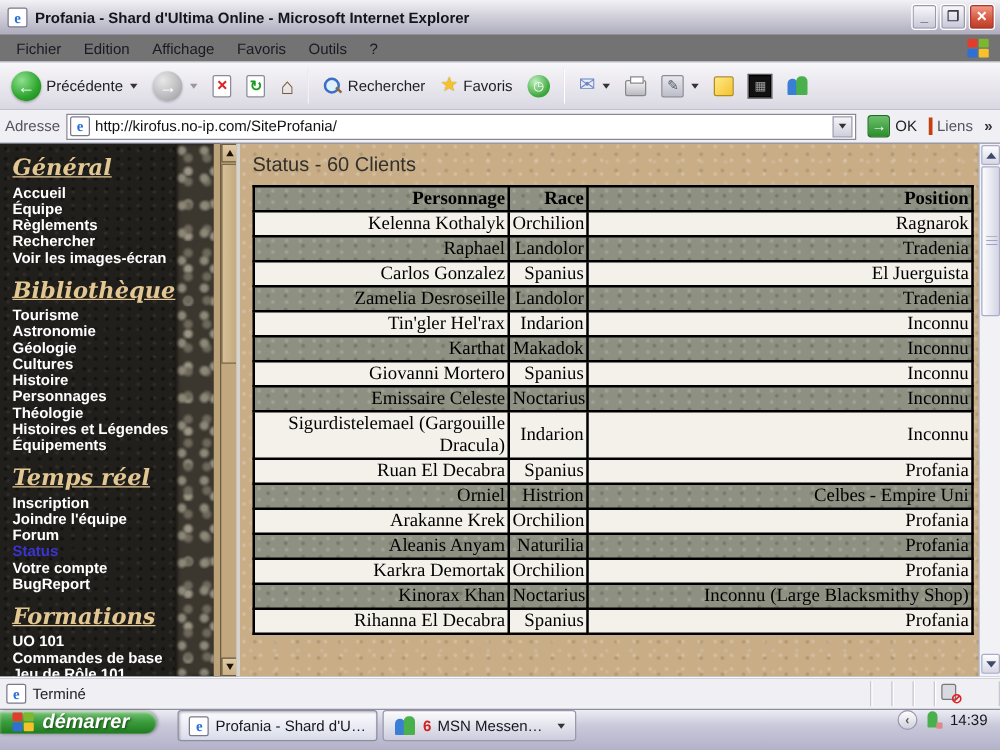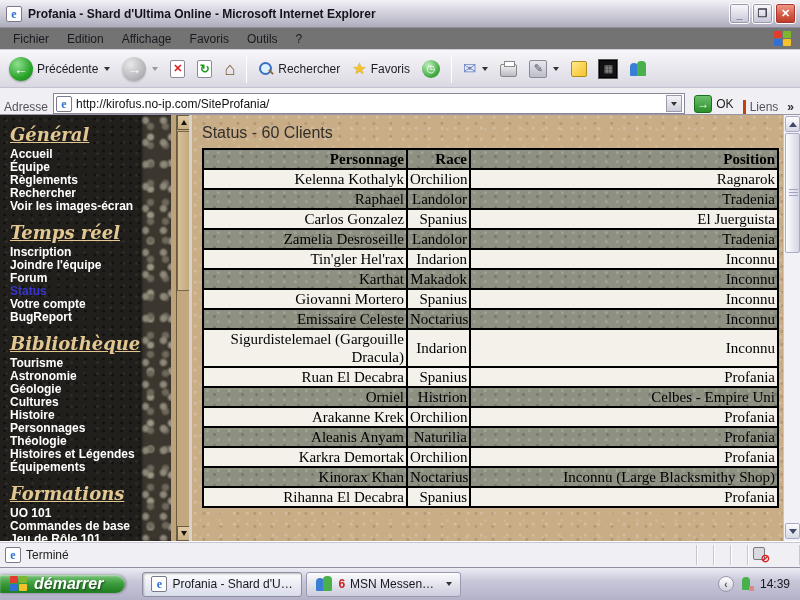--- a/index.html
+++ b/index.html
@@ -55,21 +55,21 @@
   .printer { width:17px; height:13px; background:linear-gradient(#f4f4f6,#b9b9c2); border:1px solid #888; border-radius:2px; position:relative; margin-top:3px; }
   .printer::before { content:""; position:absolute; left:3px; top:-4px; width:9px; height:4px; background:#fff; border:1px solid #888; }
   .editbox { width:18px; height:18px; background:linear-gradient(#e8e8ee,#bdbdc9); border:1px solid #8a8a98; border-radius:2px; display:flex; align-items:center; justify-content:center; color:#556; font-size:11px; }
   .note { width:16px; height:16px; background:linear-gradient(135deg,#ffe98a,#f5c22b); border:1px solid #b08d1e; border-radius:2px; }
   .blackbox { width:18px; height:18px; background:#111; border:1px solid #000; outline:1px solid #555; display:flex; align-items:center; justify-content:center; color:#9a9a9a; font-size:10px; }
   .msn-ppl { position:relative; width:18px; height:16px; }
   .msn-ppl::before { content:""; position:absolute; left:1px; top:2px; width:8px; height:13px; background:#3a7fd6; border-radius:4px 4px 1px 1px; }
   .msn-ppl::after { content:""; position:absolute; right:1px; top:0; width:9px; height:15px; background:#49b04c; border-radius:4px 4px 1px 1px; }
 
   
-  .addressbar { height:27px; display:flex; align-items:flex-end; background:#f0eff4; border-bottom:1px solid #9a98a8; padding:0 4px; gap:5px; }
+  .addressbar { height:27px; display:flex; align-items:center; background:#f0eff4; border-bottom:1px solid #9a98a8; padding:0 4px; gap:5px; }
   .addr-label { font-size:12px; color:#55535f; }
   .addr-field { flex:1; height:21px; background:#fff; border:1px solid #8a8898; display:flex; align-items:center; padding:0 2px; gap:4px; }
   .addr-url { flex:1; font-size:12px; color:#111; white-space:nowrap; overflow:hidden; }
   .addr-drop { width:16px; height:17px; background:linear-gradient(#f4f4f8,#cfcfdc); border:1px solid #9a98ac; display:flex; align-items:center; justify-content:center; }
   .ok-btn { display:flex; align-items:center; gap:4px; font-size:12px; color:#222; padding:1px 4px; }
   .ok-go { width:18px; height:18px; border-radius:3px; background:linear-gradient(#6cc06c,#2a8f2a); color:#fff; display:flex; align-items:center; justify-content:center; font-weight:bold; font-size:12px; border:1px solid #1d6e1d; }
   .links-lbl { font-size:12px; color:#55535f; padding:0 4px; border-left:3px solid #c2410c; }
   .links-more { font-size:12px; color:#333; font-weight:bold; padding-right:2px; }
 
   
@@ -139,21 +139,21 @@
   .sb-cell { height:20px; display:flex; align-items:center; padding:0 5px; border-right:1px solid #c8c6d2; box-shadow:1px 0 0 #fff; }
   .sb-cell.grow { flex:1; gap:5px; }
   .sb-cell.small { width:17px; }
   .globe { width:14px; height:14px; border-radius:50%; background:radial-gradient(circle at 35% 30%,#bfe2ff,#2f7fd6 60%,#1a4f96); position:relative; margin-right:5px; }
   .globe::before { content:""; position:absolute; left:3px; top:2px; width:6px; height:5px; background:#49b04c; border-radius:40% 60% 50% 50%; }
   .redblock { position:relative; width:15px; height:15px; }
   .redblock::before { content:""; position:absolute; left:0; top:0; width:10px; height:11px; background:#d9d9e2; border:1px solid #777; border-radius:2px; }
   .redblock::after { content:"⊘"; position:absolute; right:-2px; bottom:-3px; color:#d22; font-size:11px; font-weight:bold; }
 
   
-  .taskbar { height:33px; display:flex; align-items:center; background:linear-gradient(180deg,#ececf4 0%,#c9c8da 40%,#b3b1c8 100%); border-top:1px solid #8f8da0; }
+  .taskbar { height:33px; display:flex; align-items:flex-start; background:linear-gradient(180deg,#ececf4 0%,#c9c8da 40%,#b3b1c8 100%); border-top:1px solid #8f8da0; }
   .startbtn { display:flex; align-items:center; gap:6px; padding:0 22px 0 10px; margin:1px 0 2px 0;
     background:linear-gradient(180deg,#7cc47c 0%,#3d9e3d 45%,#1f7a1f 100%);
     border-radius:0 16px 16px 0; box-shadow:1px 0 3px rgba(0,0,0,.4), inset 0 1px 2px rgba(255,255,255,.5); }
   .startbtn .label { color:#fff; font-size:16px; font-weight:bold; font-style:italic; text-shadow:1px 1px 2px rgba(0,0,0,.5); }
   .ql-handle { width:9px; margin:4px 3px; background:repeating-linear-gradient(180deg,#9a98ac 0 2px, rgba(0,0,0,0) 2px 5px); background-size:3px 100%; background-repeat:no-repeat; background-position:center; }
   .taskbtns { display:flex; align-items:center; gap:4px; flex:1; padding:0 2px; }
   .taskbtn { display:flex; align-items:center; gap:5px; height:25px; padding:0 8px; border-radius:3px; font-size:12px; color:#16161e; min-width:0; }
   .taskbtn.active { width:160px; background:linear-gradient(180deg,#fdfdff,#d9dcea); border:1px solid #8f8da0; box-shadow:inset 1px 1px 2px rgba(0,0,0,.25); }
   .taskbtn.normal { width:155px; background:linear-gradient(180deg,#fbfbfd,#ccccdd); border:1px solid #9a98ac; box-shadow:0 1px 1px rgba(255,255,255,.6) inset; }
   .taskbtn .lbl { white-space:nowrap; overflow:hidden; text-overflow:ellipsis; flex:1; }
@@ -278,39 +278,39 @@
       <div class="sidenav">
           <div class="side-section">
             <div class="side-heading">Général</div>
             <div class="side-link">Accueil</div>
             <div class="side-link">Équipe</div>
             <div class="side-link">Règlements</div>
             <div class="side-link">Rechercher</div>
             <div class="side-link">Voir les images-écran</div>
           </div>
           <div class="side-section">
-            <div class="side-heading">Temps réel</div>
-            <div class="side-link">Inscription</div>
-            <div class="side-link">Joindre l'équipe</div>
-            <div class="side-link">Forum</div>
-            <div class="side-link active">Status</div>
-            <div class="side-link">Votre compte</div>
-            <div class="side-link">BugReport</div>
-          </div>
-          <div class="side-section">
             <div class="side-heading">Bibliothèque</div>
             <div class="side-link">Tourisme</div>
             <div class="side-link">Astronomie</div>
             <div class="side-link">Géologie</div>
             <div class="side-link">Cultures</div>
             <div class="side-link">Histoire</div>
             <div class="side-link">Personnages</div>
             <div class="side-link">Théologie</div>
             <div class="side-link">Histoires et Légendes</div>
             <div class="side-link">Équipements</div>
+          </div>
+          <div class="side-section">
+            <div class="side-heading">Temps réel</div>
+            <div class="side-link">Inscription</div>
+            <div class="side-link">Joindre l'équipe</div>
+            <div class="side-link">Forum</div>
+            <div class="side-link active">Status</div>
+            <div class="side-link">Votre compte</div>
+            <div class="side-link">BugReport</div>
           </div>
           <div class="side-section">
             <div class="side-heading">Formations</div>
             <div class="side-link">UO 101</div>
             <div class="side-link">Commandes de base</div>
             <div class="side-link">Jeu de Rôle 101</div>
           </div>
         </div>
     </div>
 

